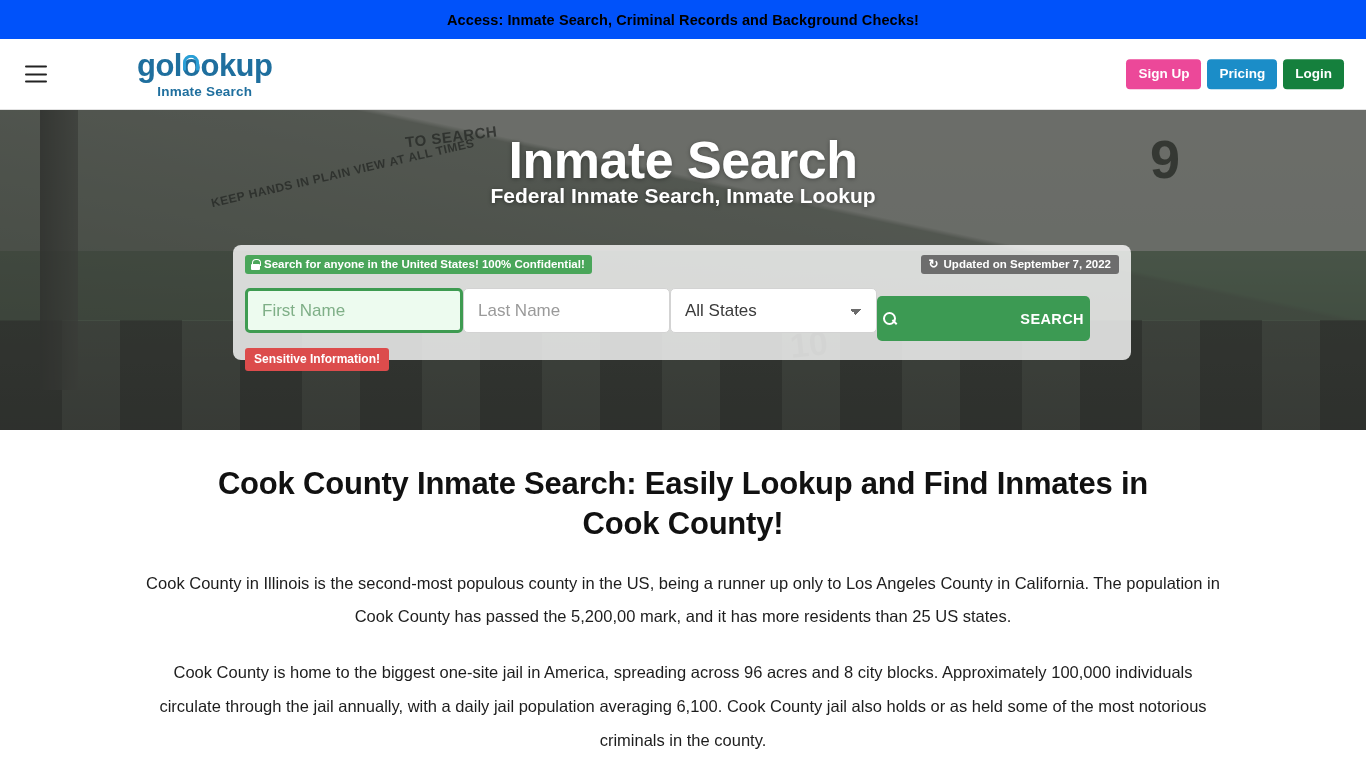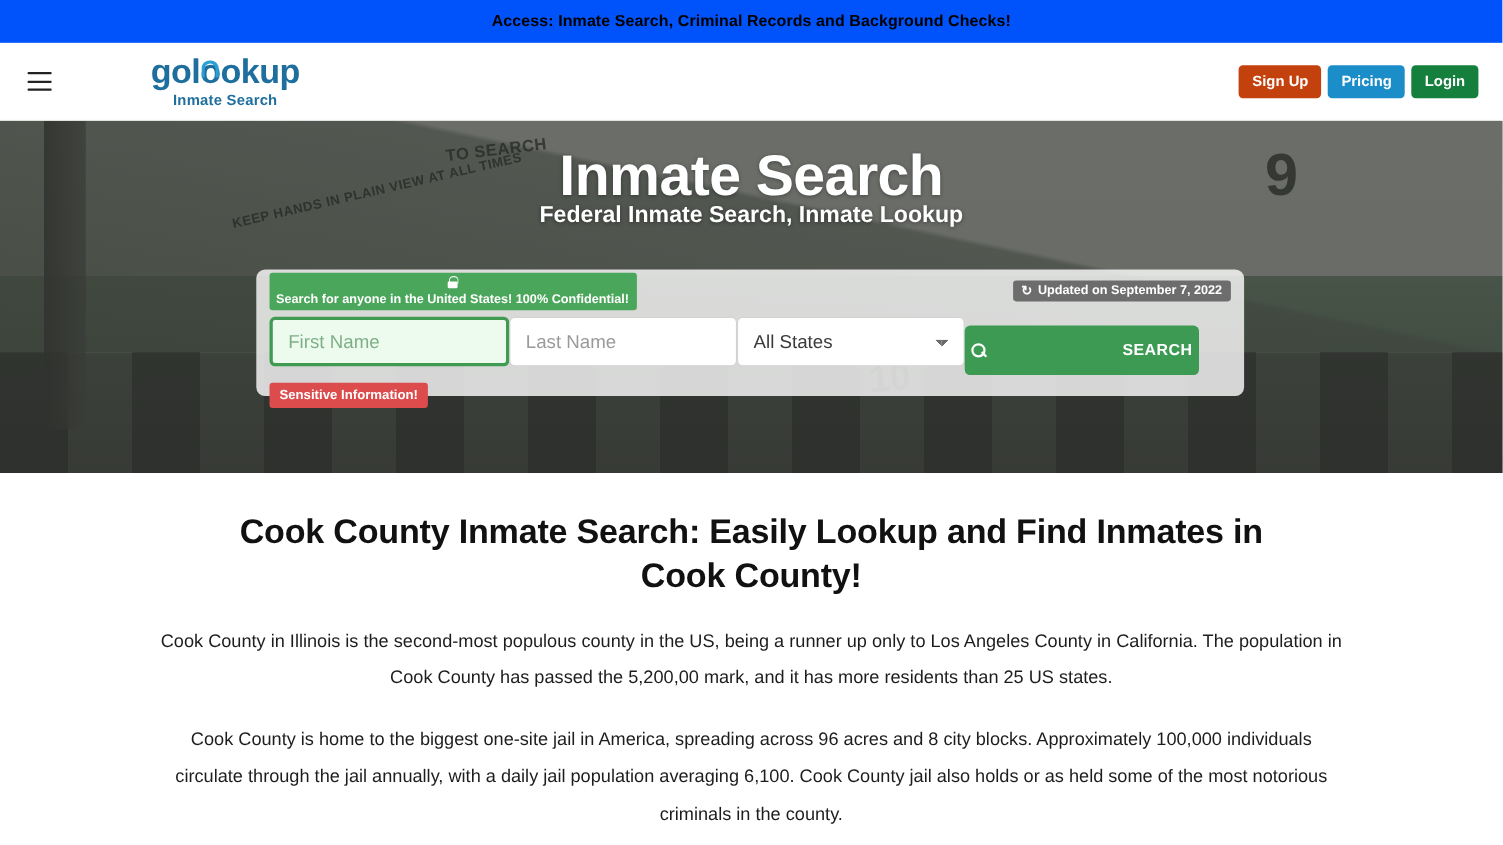--- a/index.html
+++ b/index.html
@@ -105,21 +105,21 @@
     border: none;
     border-radius: 4px;
     color: #fff;
     font-size: 13.5px;
     font-weight: bold;
     padding: 7px 12px;
     cursor: pointer;
     font-family: "Liberation Sans", sans-serif;
     line-height: 1.15;
   }
-  .btn-signup { background: #c2410c; }
+  .btn-signup { background: #ec4899; }
   .btn-pricing { background: #1b8dc8; }
   .btn-login  { background: #15803d; }
 
   
   .hero {
     position: relative;
     height: 320px;
     overflow: hidden;
     background: #474a45;
   }
@@ -218,21 +218,20 @@
     background: #4aa65a;
     color: #fff;
     font-size: 11.5px;
     font-weight: bold;
     border-radius: 3px;
     padding: 3px 7px 4px 6px;
     display: inline-flex;
     align-items: center;
     gap: 4px;
     white-space: nowrap;
-    flex-direction: column;
   }
   .badge-updated {
     background: #6d6d6d;
     color: #fff;
     font-size: 11.5px;
     font-weight: bold;
     border-radius: 3px;
     padding: 3px 8px 4px 7px;
     display: inline-flex;
     align-items: center;

